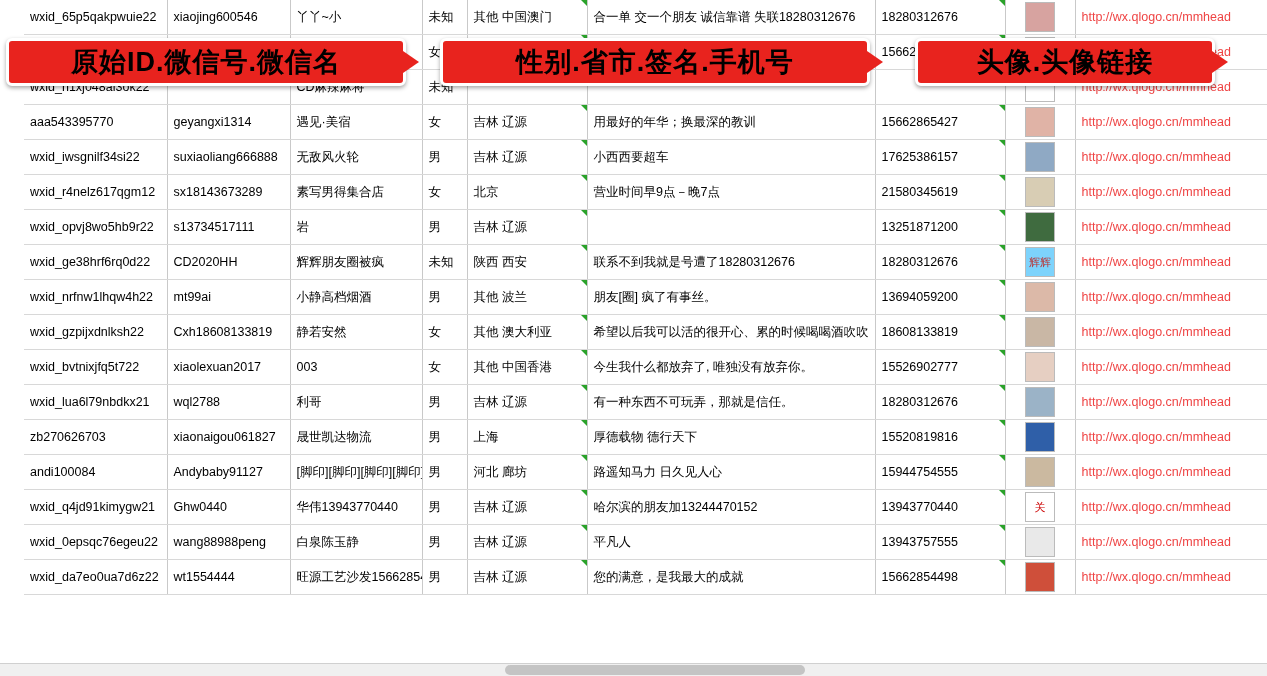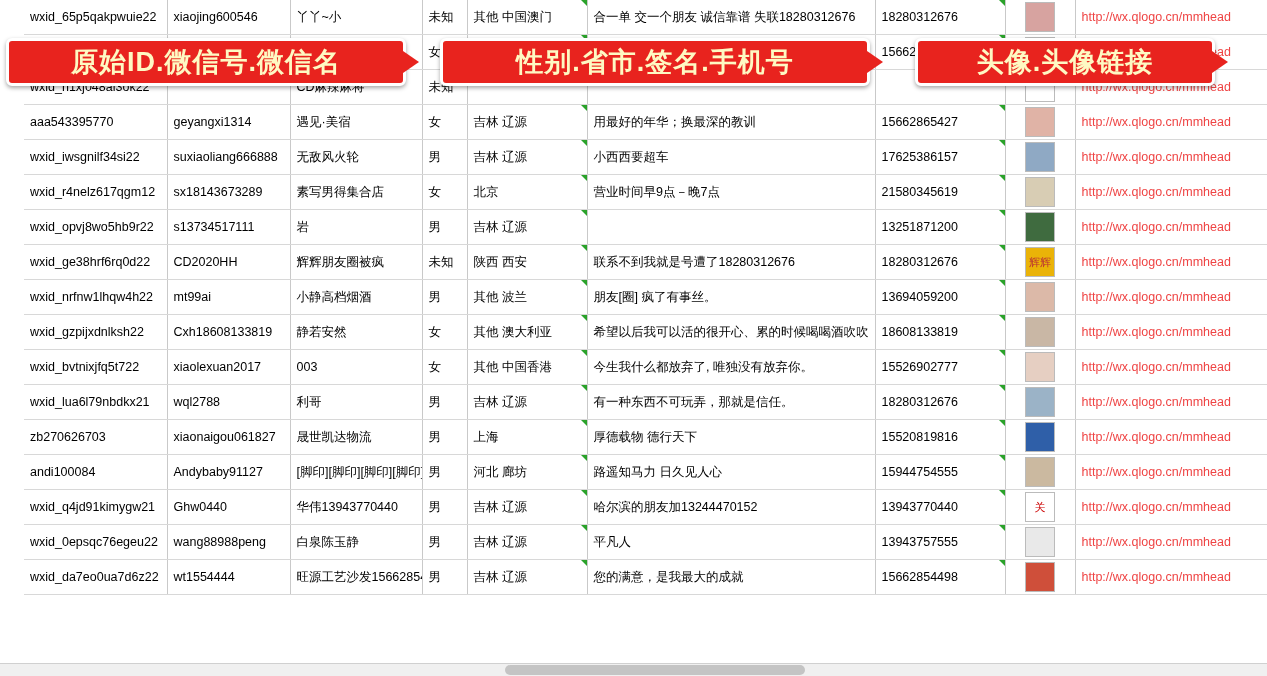--- a/index.html
+++ b/index.html
@@ -96,21 +96,21 @@
     border-left: 6px solid transparent;
   }
 
   
   .banner {
     position: absolute;
     display: flex;
     align-items: center;
     justify-content: center;
     background: #e8231e;
-    color: #fef9c3;
+    color: #000000;
     font-weight: bold;
     font-size: 27px;
     letter-spacing: 1px;
     border: 3px solid #ffffff;
     border-radius: 6px;
     box-shadow: 0 2px 4px rgba(0,0,0,0.35);
     padding: 2px 10px;
     white-space: nowrap;
     box-sizing: border-box;
   }
@@ -245,21 +245,21 @@
           <td class="cell-link">http://wx.qlogo.cn/mmhead</td>
         </tr>
         <tr>
           <td class="cell-id">wxid_ge38hrf6rq0d22</td>
           <td class="cell-wxno">CD2020HH</td>
           <td class="cell-name">辉辉朋友圈被疯</td>
           <td class="cell-sex">未知</td>
           <td class="cell-prov mark">陕西 西安</td>
           <td class="cell-sign">联系不到我就是号遭了18280312676</td>
           <td class="cell-phone mark">18280312676</td>
-          <td class="cell-avatar"><div class="avatar" style="background: #eab308; color: rgb(187, 51, 51);">辉辉</div></td>
+          <td class="cell-avatar"><div class="avatar" style="background: #7dd3fc; color: rgb(187, 51, 51);">辉辉</div></td>
           <td class="cell-link">http://wx.qlogo.cn/mmhead</td>
         </tr>
         <tr>
           <td class="cell-id">wxid_nrfnw1lhqw4h22</td>
           <td class="cell-wxno">mt99ai</td>
           <td class="cell-name">小静高档烟酒</td>
           <td class="cell-sex">男</td>
           <td class="cell-prov mark">其他 波兰</td>
           <td class="cell-sign">朋友[圈] 疯了有事丝。</td>
           <td class="cell-phone mark">13694059200</td>

